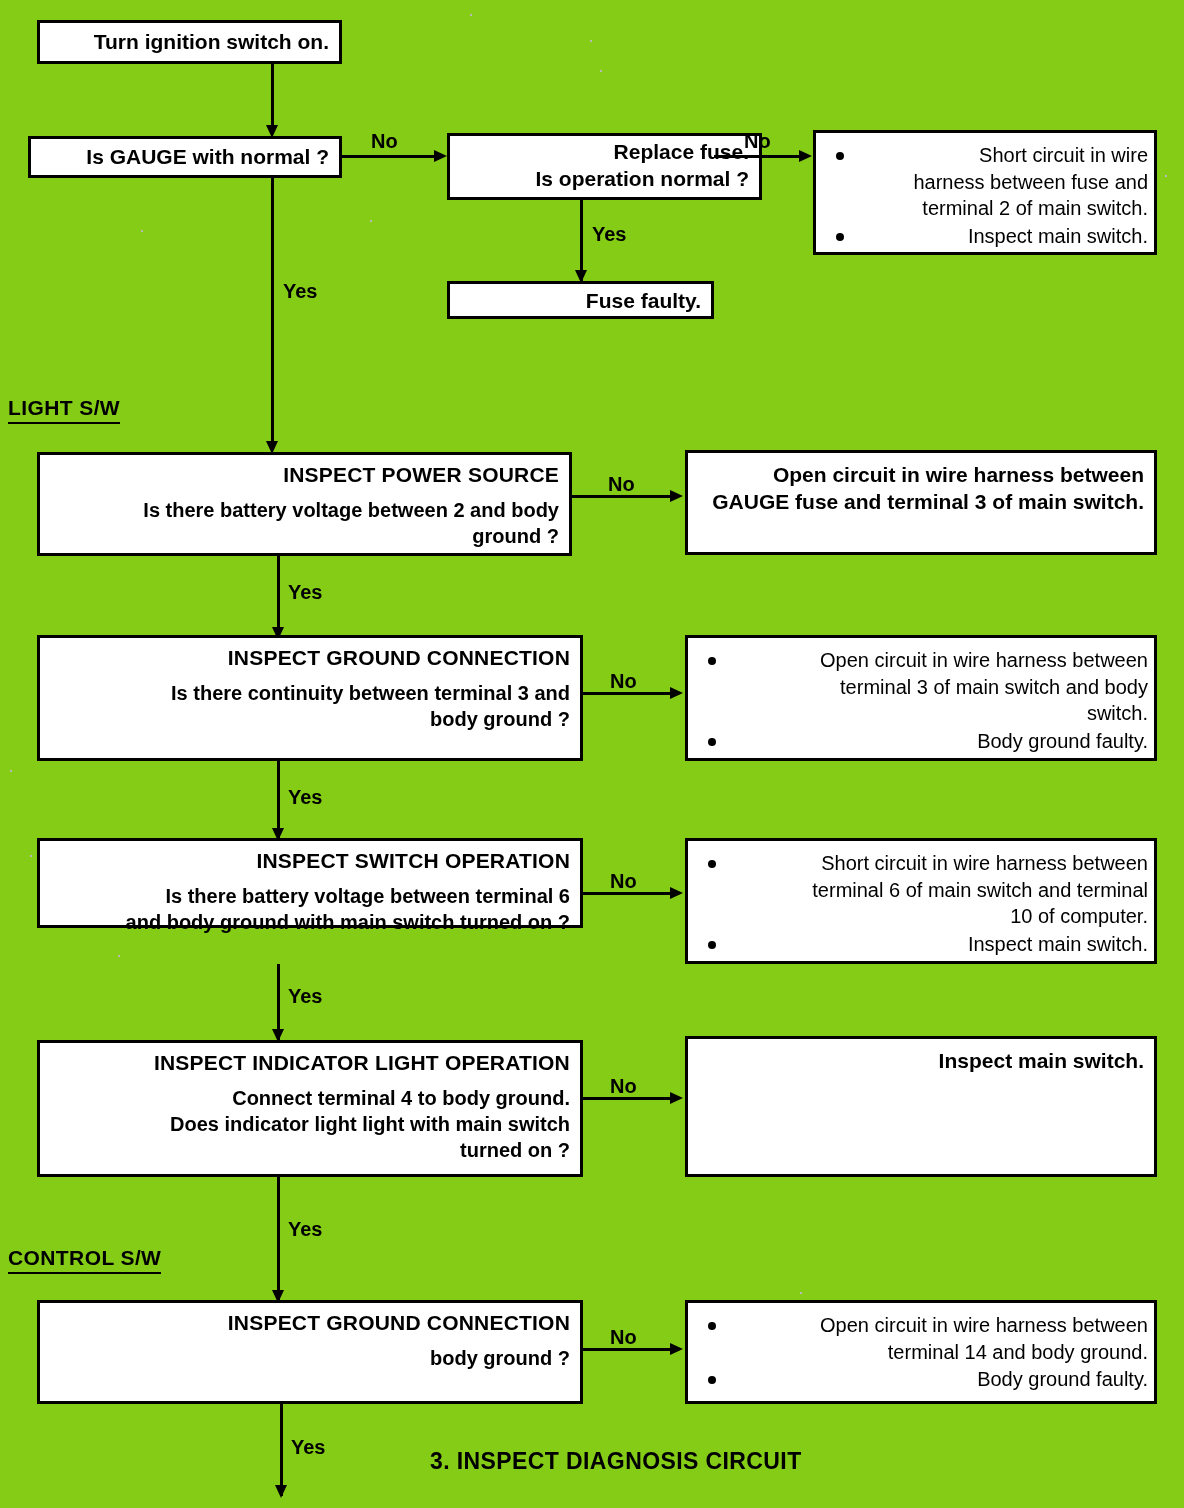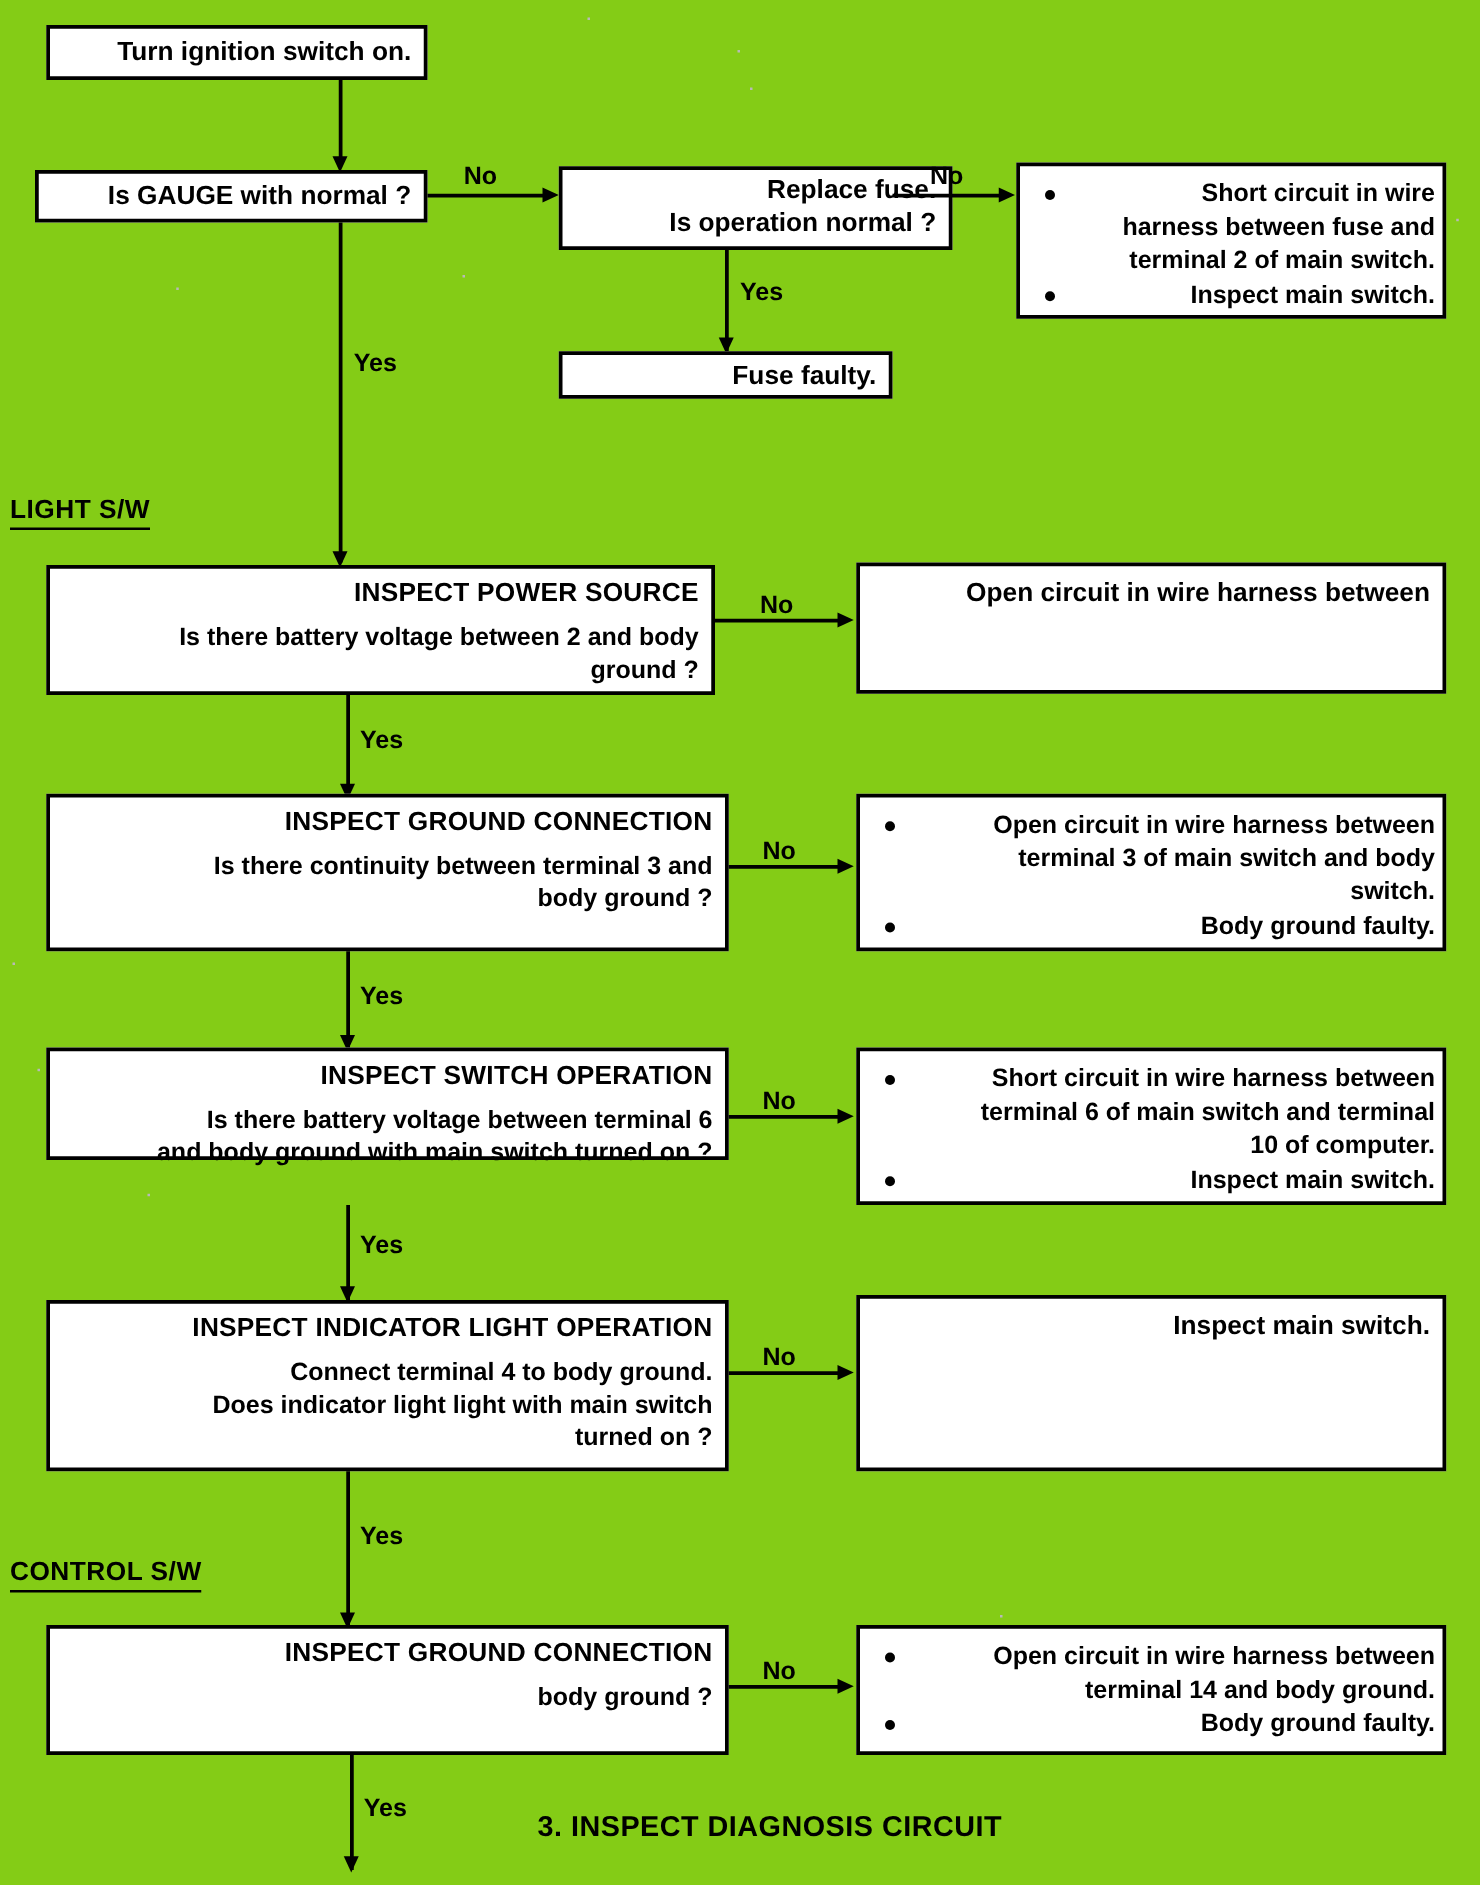--- a/index.html
+++ b/index.html
@@ -47,21 +47,21 @@
   ul.bullets {
     list-style: none;
     margin: 0;
     padding: 0;
   }
   ul.bullets > li {
     position: relative;
     padding-left: 32px;
     font-size: 20px;
     line-height: 1.33;
-    font-weight: 700;
+    font-weight: 400;
     margin-bottom: 1px;
   }
   ul.bullets > li::before {
     content: "";
     position: absolute;
     left: 10px;
     top: 10px;
     width: 8px;
     height: 8px;
     border-radius: 50%;
@@ -202,20 +202,21 @@
   <div class="hline" style="left:572px;top:495px;width:101px;"></div>
   <div class="arrow-right" style="left:670px;top:490px;"></div>
   <div class="edge-label" style="left:608px;top:474px;">No</div>
 
   <div class="vline" style="left:277px;top:556px;height:82px;"></div>
   <div class="arrow-down" style="left:272px;top:627px;"></div>
   <div class="edge-label" style="left:288px;top:582px;">Yes</div>
 
   <div class="box plain" style="left:685px;top:450px;width:472px;height:105px;padding-top:8px;padding-left:11px;">
     <div class="box-line">Open circuit in wire harness between</div>
+    <div class="box-line">GAUGE fuse and terminal 3 of main switch.</div>
   </div>
 
   <div class="box" style="left:37px;top:635px;width:546px;height:126px;">
     <div class="box-title">INSPECT GROUND CONNECTION</div>
     <div class="box-line">Is there continuity between terminal 3 and</div>
     <div class="box-line">body ground ?</div>
   </div>
 
   <div class="hline" style="left:583px;top:692px;width:90px;"></div>
   <div class="arrow-right" style="left:670px;top:687px;"></div>

